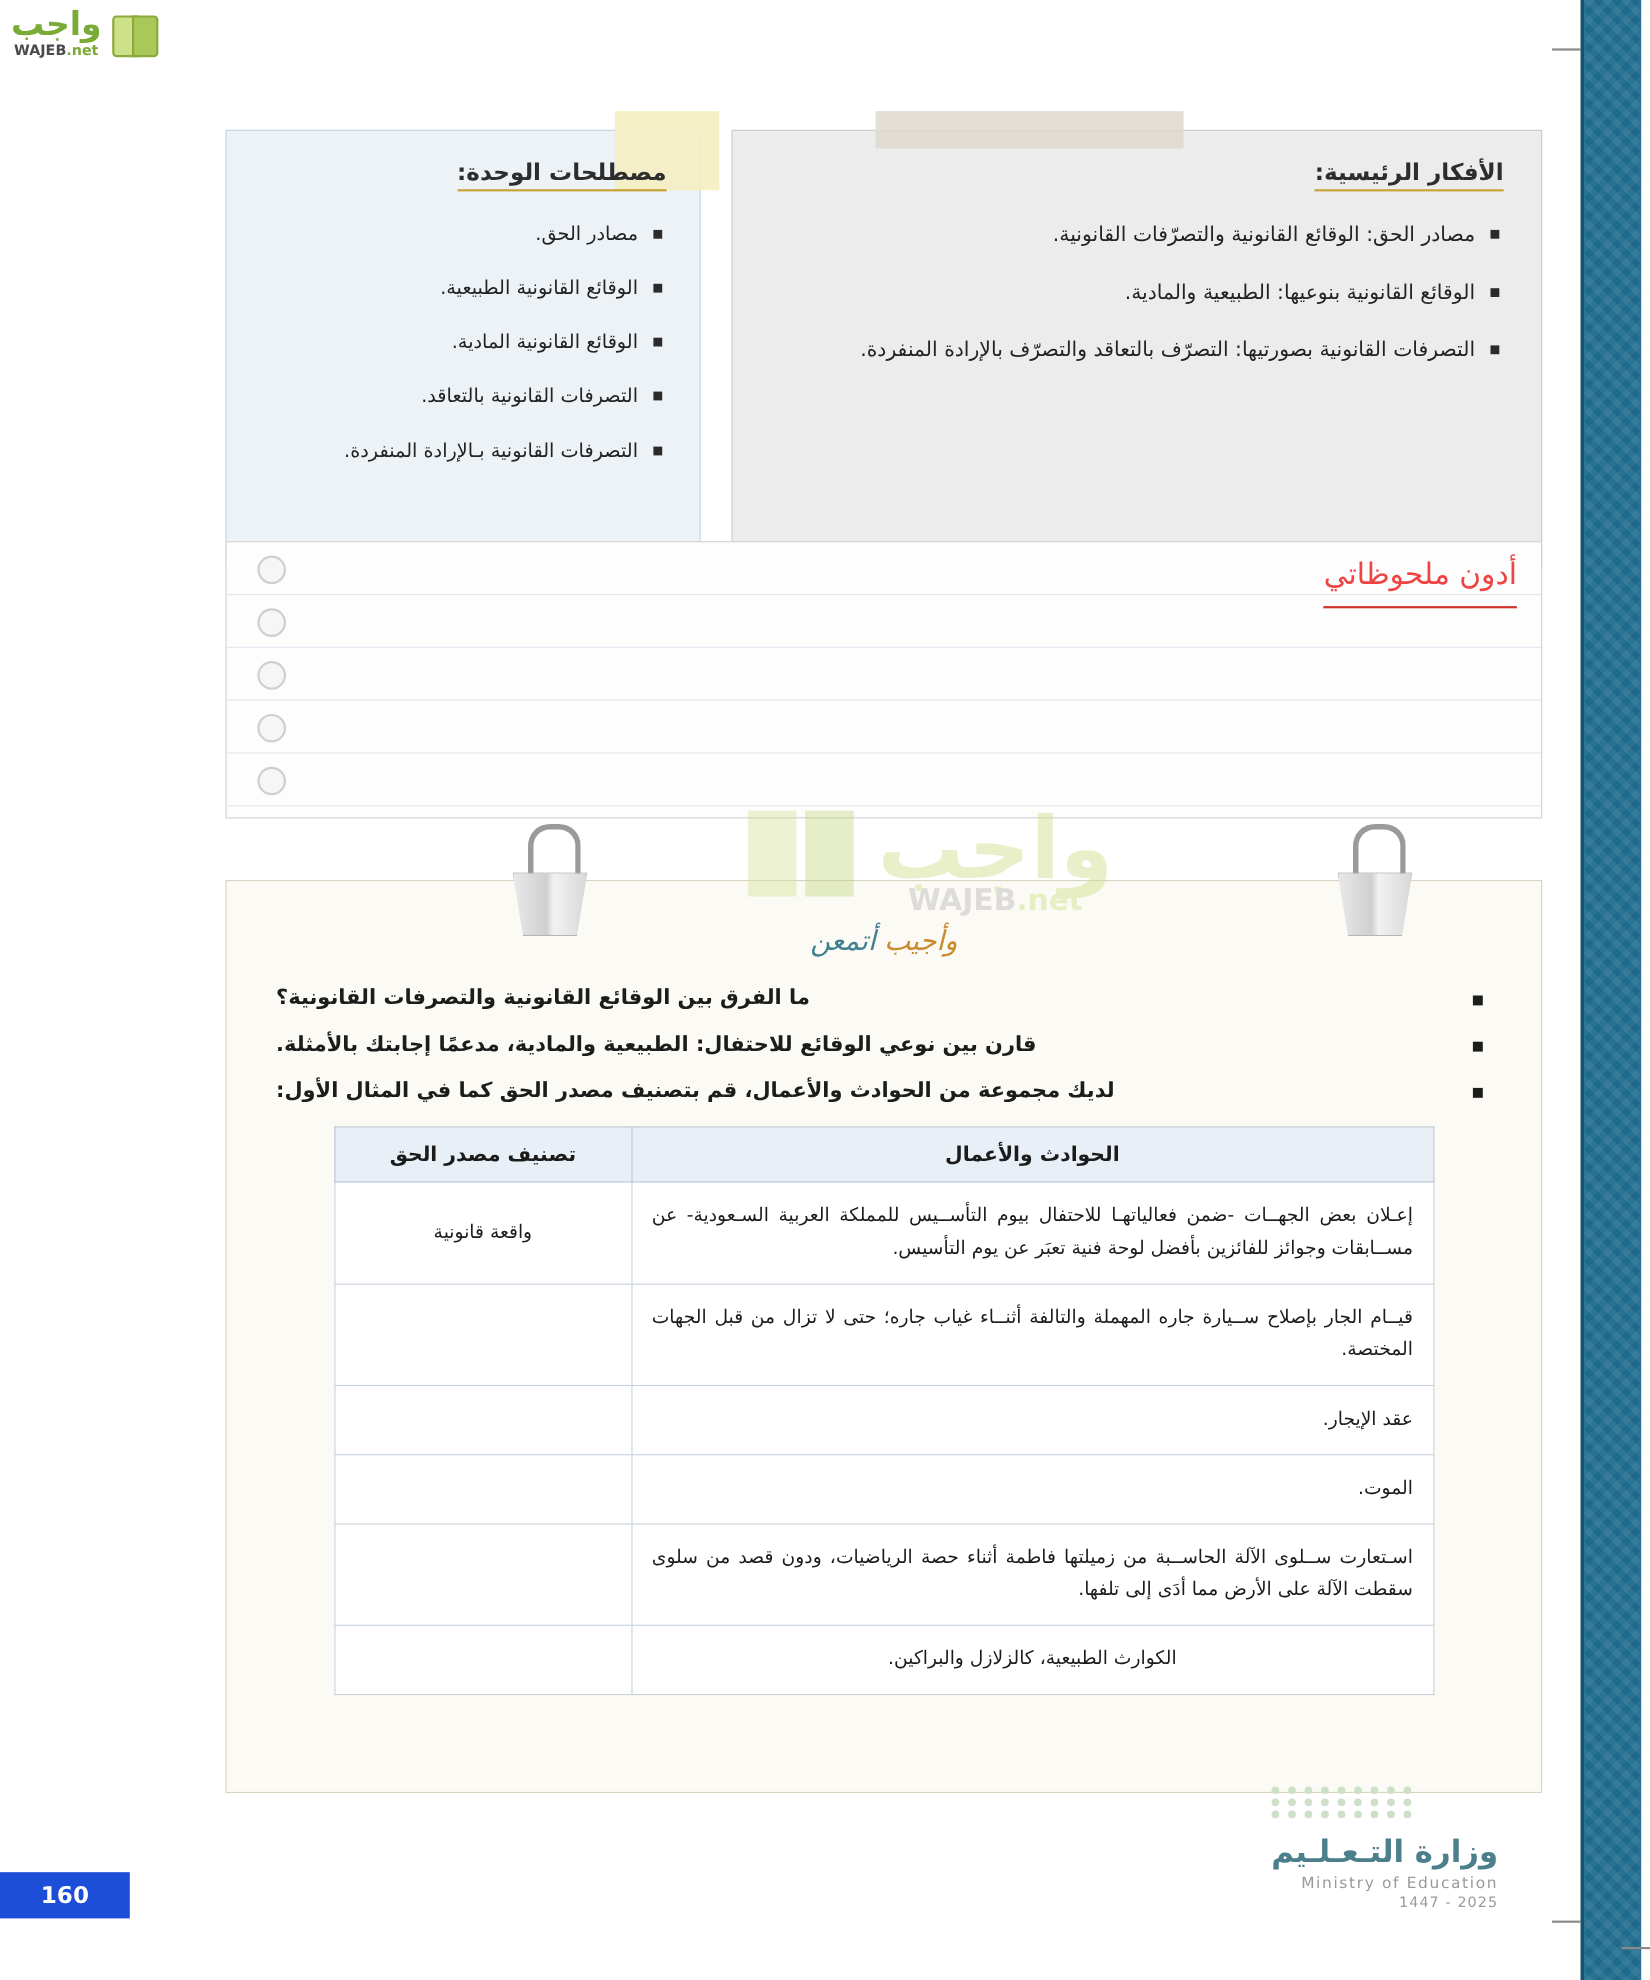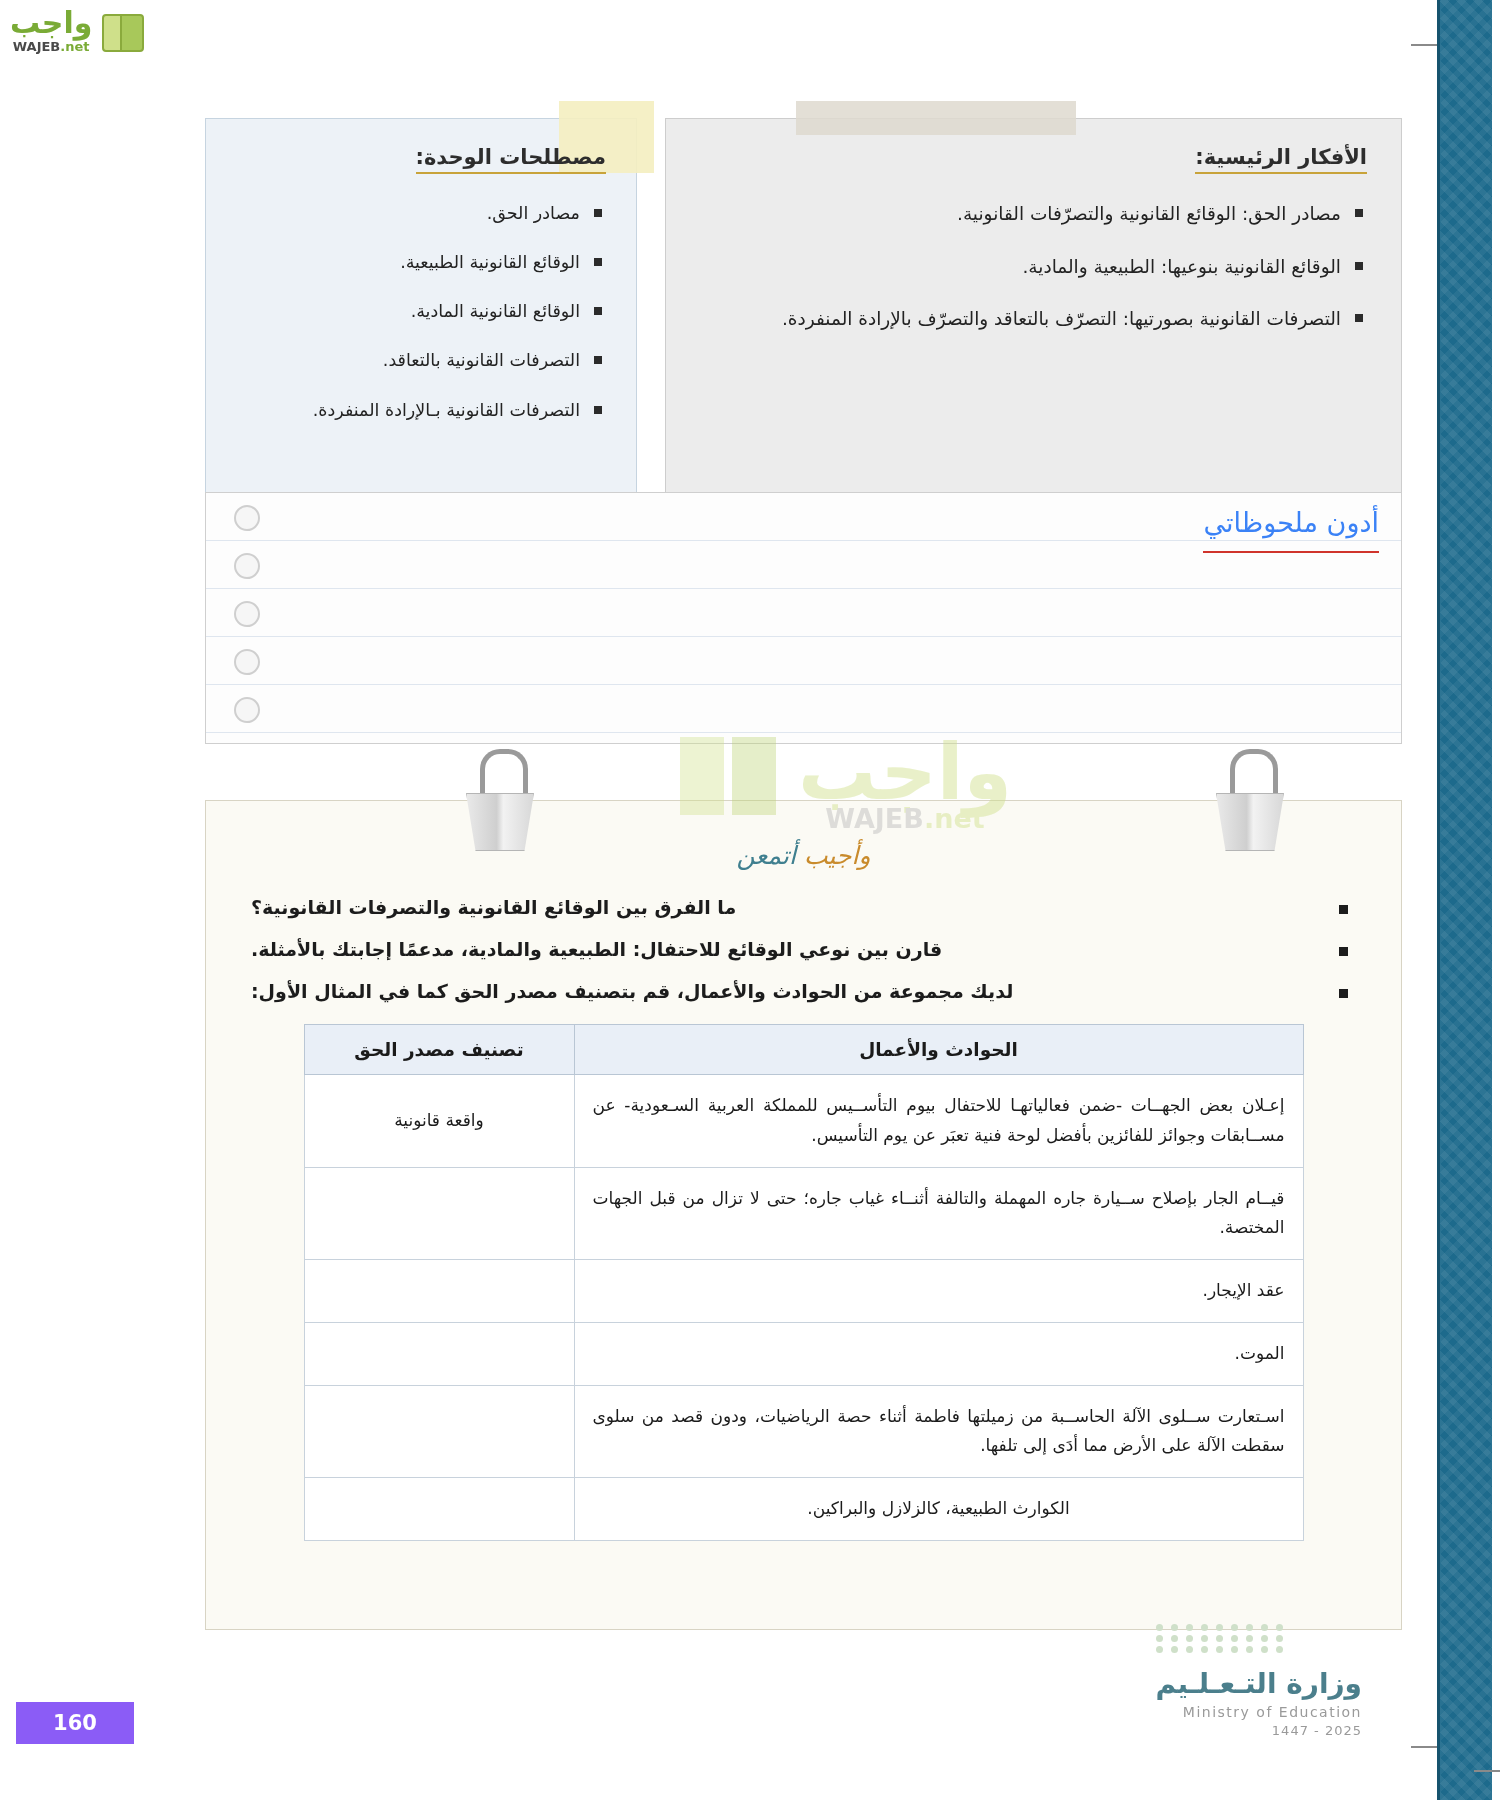--- a/index.html
+++ b/index.html
@@ -166,21 +166,21 @@
     left: 205px;
     height: 250px;
     background: #fdfdfd;
     border: 1px solid #cfcfcf;
     overflow: hidden;
   }
   .notes-title {
     position: absolute;
     top: 14px; right: 22px;
     font-size: 27px;
-    color: #3b82f6;
+    color: #ef4444;
     font-family: "DejaVu Sans", "Liberation Sans", sans-serif;
     z-index: 3;
   }
   .notes-underline {
     position:absolute; top: 58px; right: 22px;
     width: 176px; height: 2px; background: #d0342c;
   }
   .note-line {
     height: 47px;
     border-bottom: 1px solid #dfe6ef;
@@ -336,24 +336,24 @@
     display: block; width: 7px; height: 7px; border-radius: 50%;
     background: #cfe0c9;
   }
   .moe-ar { font-size: 28px; color: #4b7f8c; font-weight: bold; letter-spacing: 1px;}
   .moe-en { font-size: 14px; color: #9a9a9a; letter-spacing: 1.5px; margin-top: 4px;}
   .moe-yr { font-size: 13px; color: #9a9a9a; letter-spacing: 1px; margin-top: 3px;}
 
   .page-num {
     position: absolute;
     bottom: 56px;
-    left: 16px;
+    left: 0px;
     width: 118px;
     height: 42px;
-    background: #8b5cf6;
+    background: #1d4ed8;
     color: #ffffff;
     font-size: 21px;
     font-weight: bold;
     display: flex;
     align-items: center;
     justify-content: center;
   }
 </style>
 </head>
 <body>

